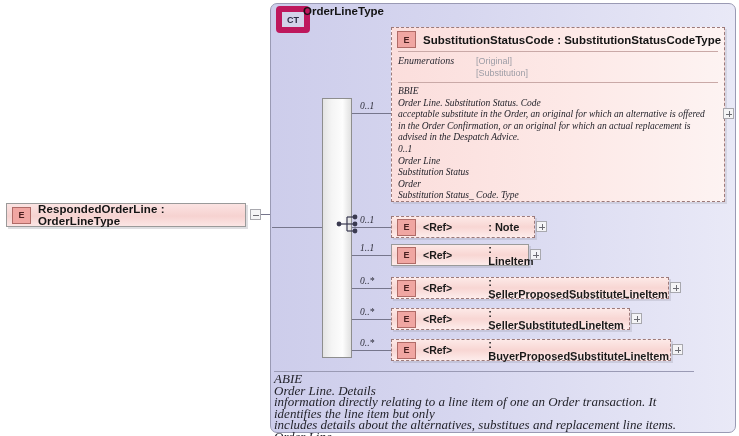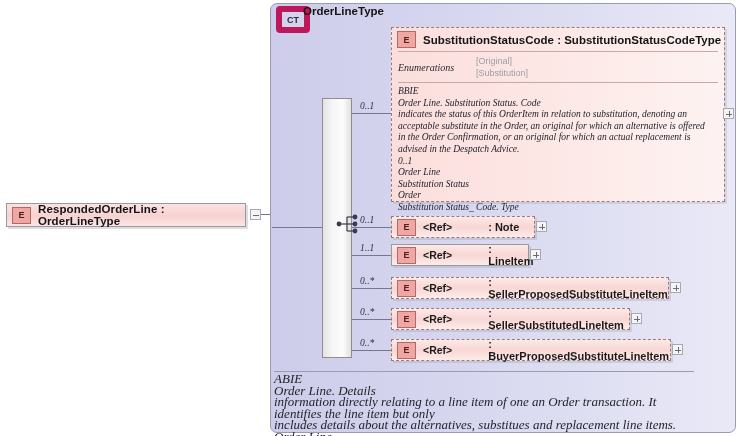--- a/index.html
+++ b/index.html
@@ -105,21 +105,21 @@
   .ssc{
     position:absolute;left:391px;top:27px;width:334px;height:175px;
     background:linear-gradient(to right,#fbdedc 0%,#fde9e7 55%,#fdf3f2 100%);
     border:1px dashed #9c7a7a;
     box-sizing:border-box;
     box-shadow:2px 2px 0 rgba(150,150,165,.25);
   }
   .ssc-head{height:23px;display:flex;align-items:center;}
   .ssc-title{font-size:11.5px;font-weight:bold;color:#141414;}
   .rule{height:1px;background:#c9a9a7;margin:0 6px;}
-  .enum-row{display:flex;padding:3px 0 3px 6px;align-items:center;}
+  .enum-row{display:flex;padding:3px 0 3px 6px;}
   .enum-lbl{
     font-family:"Liberation Serif", serif;font-style:italic;font-size:10px;color:#2a2a33;
     width:78px;flex:0 0 78px;
   }
   .enum-vals{font-size:9px;color:#9d9da6;line-height:12px;}
   .doc{
     padding:3px 8px 0 6px;
     font-family:"Liberation Serif", serif;
     font-style:italic;font-size:9.5px;line-height:11.6px;color:#23232b;
   }
@@ -184,21 +184,20 @@
       <span class="enum-lbl">Enumerations</span>
       <span class="enum-vals">
         <span>[Original]</span><br>
         <span>[Substitution]</span>
       </span>
     </div>
     <div class="rule"></div>
     <div class="doc">
       <div>BBIE</div>
       <div>Order Line. Substitution Status. Code</div>
-      <div>indicates the status of this OrderItem in relation to substitution, denoting an</div>
       <div>acceptable substitute in the Order, an original for which an alternative is offered</div>
       <div>in the Order Confirmation, or an original for which an actual replacement is</div>
       <div>advised in the Despatch Advice.</div>
       <div>0..1</div>
       <div>Order Line</div>
       <div>Substitution Status</div>
       <div>Order</div>
       <div>Substitution Status_ Code. Type</div>
     </div>
   </div>

